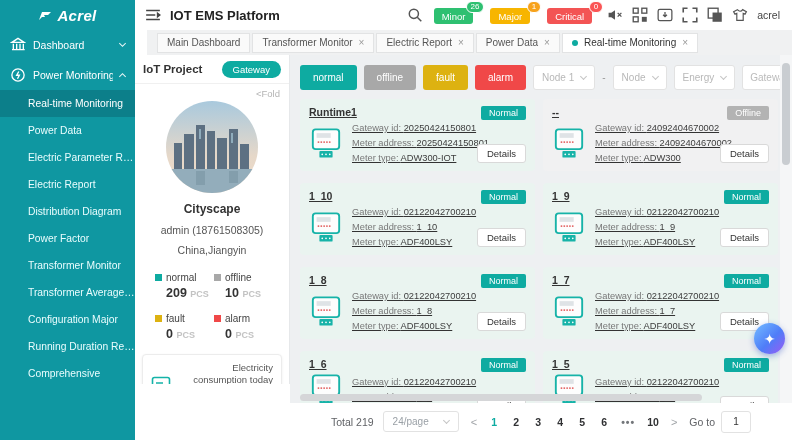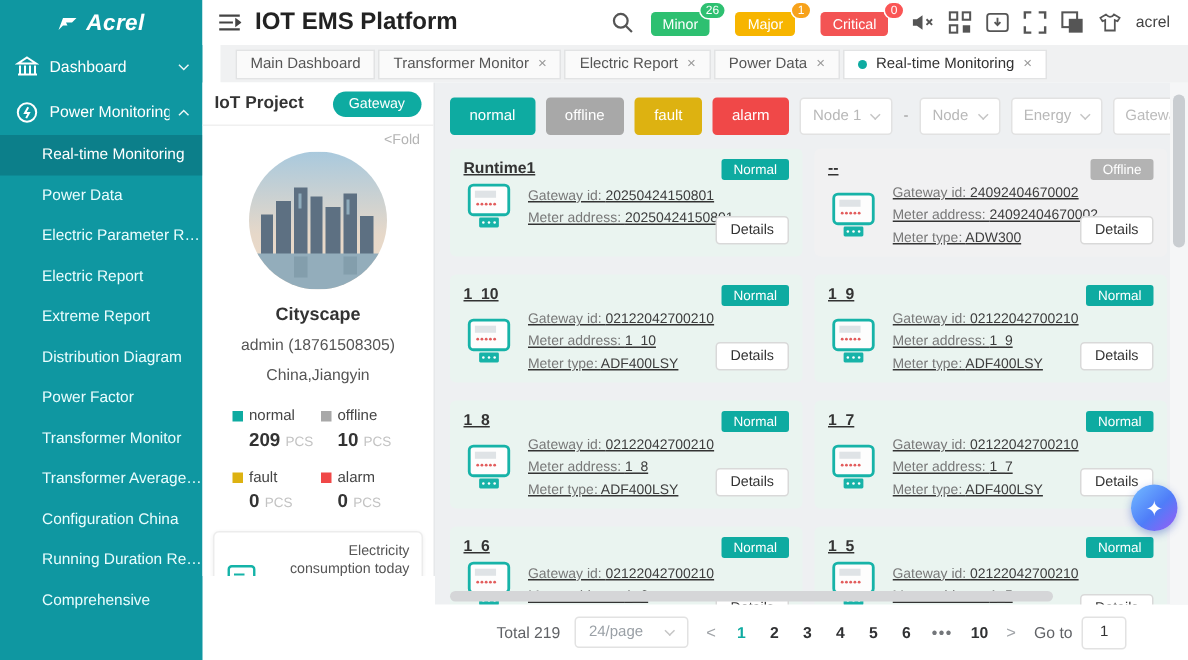--- a/index.html
+++ b/index.html
@@ -12,21 +12,21 @@
   .logo { height:30px; display:flex; align-items:center; justify-content:center; gap:4px; font-style:italic; font-weight:bold; font-size:15px; letter-spacing:.3px; }
   .nav-item { height:30px; display:flex; align-items:center; gap:7px; padding:0 10px; font-size:10.5px; cursor:pointer; }
   .nav-item .lbl { flex:1; white-space:nowrap; overflow:hidden; }
   .chev { display:inline-block; width:5px; height:5px; border-right:1.4px solid rgba(255,255,255,.9); border-bottom:1.4px solid rgba(255,255,255,.9); transform:rotate(45deg); margin-top:-3px; }
   .chev.up { transform:rotate(-135deg); margin-top:3px; }
   .sub-item { height:27px; line-height:27px; padding-left:28px; font-size:10.3px; color:#eafdfe; white-space:nowrap; overflow:hidden; text-overflow:ellipsis; cursor:pointer; }
   .sub-item.active { background:#0c7f8a; color:#fff; }
 
   
   .header { position:absolute; left:135px; top:0; width:657px; height:30px; background:#fff; display:flex; align-items:center; gap:9px; padding:0 12px 0 10px; }
-  .h-title { font-size:16px; font-weight:bold; color:#222; white-space:nowrap; }
+  .h-title { font-size:13px; font-weight:bold; color:#222; white-space:nowrap; }
   .h-spacer { flex:1; }
   .hicon { display:flex; align-items:center; justify-content:center; width:16px; height:16px; cursor:pointer; flex:0 0 auto; }
   .badges { display:flex; gap:17px; align-items:center; margin:0 6px 0 2px; }
   .badge-pill { position:relative; color:#fff; font-size:9.5px; padding:2.5px 8px; border-radius:3px; cursor:pointer; margin-top:2px; }
   .badge-sup { position:absolute; top:-7px; right:-11px; color:#fff; border:1px solid #fff; border-radius:8px; font-size:8px; line-height:10px; padding:0 4px; min-width:14px; text-align:center; }
   .h-user { font-size:10.5px; color:#444; }
 
   
   .tabbar { position:absolute; left:135px; top:30px; width:682px; height:25px; background:#f0f1f2; display:flex; align-items:center; gap:2px; padding:0 0 0 10px;margin-left:12px; }
   .tab { background:#fafafa; border:1px solid #e2e3e4; font-size:10px; color:#555; padding:3.5px 9px; display:flex; align-items:center; gap:6px; white-space:nowrap; cursor:pointer; }
@@ -41,21 +41,21 @@
   .switch-btn { background:#0eaba1; color:#fff; border:none; border-radius:10px; font-size:9.5px; padding:3px 11px; cursor:pointer; font-family:inherit; }
   .fold { text-align:right; color:#b4b4b4; font-size:9.5px; padding:4px 9px 0; cursor:pointer; }
   .avatar { width:92px; height:92px; border-radius:50%; margin:2px auto 0; overflow:hidden; }
   .avatar svg { display:block; }
   .pname { text-align:center; font-weight:bold; font-size:12px; margin-top:9px; color:#333; }
   .padmin, .ploc { text-align:center; font-size:10.5px; color:#555; margin-top:8px; }
   .stats { display:grid; grid-template-columns:1fr 1fr; padding:16px 16px 0 20px; row-gap:13px; }
   .s-label { font-size:10px; color:#444; display:flex; align-items:center; gap:4px; }
   .sq { width:7px; height:7px; display:inline-block; }
   .s-val { font-size:12.5px; font-weight:bold; margin-top:3px; padding-left:11px; color:#333; }
-  .s-unit { font-size:9px; color:#c3c3c3; font-weight:normal; }
+  .s-unit { font-size:9px; color:#c3c3c3; font-weight:bold; }
   .metrics { padding:13px 7px 0; display:flex; flex-direction:column; gap:8px; }
   .metric { border:1px solid #ececec; border-radius:4px; background:#fff; box-shadow:0 1px 3px rgba(0,0,0,.07); padding:7px 8px; display:flex; gap:8px; align-items:flex-end; min-height:44px; }
   .m-icon { flex:0 0 22px; display:flex; align-items:center; }
   .m-text { flex:1; text-align:right; }
   .m-label { font-size:9.5px; color:#555; line-height:1.3; }
   .m-val { font-size:11.5px; font-weight:bold; color:#10a093; margin-top:2px; }
 
   
   .main { position:absolute; left:290px; top:55px; width:502px; height:385px; background:#eef0f2; overflow:hidden; }
   .filters { display:flex; align-items:center; gap:7px; padding:10px 0 9px 10px; }
@@ -123,26 +123,25 @@
           <path d="M6.6 3.4L5 6.2h2L5.6 8.8" stroke="#fff" stroke-width="1" fill="none"></path>
         </svg>
       <span class="lbl">Power Monitoring</span>
       <span class="chev up"></span>
     </div>
     <nav>
         <div class="sub-item active">Real-time Monitoring</div>
         <div class="sub-item">Power Data</div>
         <div class="sub-item">Electric Parameter Report</div>
         <div class="sub-item">Electric Report</div>
-        <div class="sub-item">Extreme Report</div>
         <div class="sub-item">Distribution Diagram</div>
         <div class="sub-item">Power Factor</div>
         <div class="sub-item">Transformer Monitor</div>
         <div class="sub-item">Transformer Average Loa...</div>
-        <div class="sub-item">Configuration China</div>
+        <div class="sub-item">Configuration Major</div>
         <div class="sub-item">Running Duration Report</div>
         <div class="sub-item">Comprehensive</div>
       </nav>
   </aside>
 
   <header class="header">
     <svg class="hicon" width="14" height="12" viewBox="0 0 14 12">
         <path d="M1 2h12 M1 6h8 M1 10h12 M11 4.5L13 6l-2 1.5z" stroke="#444" stroke-width="1.3" fill="#444"></path>
       </svg>
     <span class="h-title">IOT EMS Platform</span>
@@ -352,20 +351,21 @@
                 <g fill="#fff">
                   <circle cx="13" cy="28.5" r=".9"></circle>
                   <circle cx="17" cy="28.5" r=".9"></circle>
                   <circle cx="21" cy="28.5" r=".9"></circle>
                 </g>
               </svg>
             </div>
             <div class="c-fields">
               <div class="c-row"><span class="c-lb">Gateway id: </span><span class="c-vl">20250424150801</span></div>
               <div class="c-row"><span class="c-lb">Meter address: </span><span class="c-vl">20250424150801</span></div>
+              <div class="c-row"><span class="c-lb">Meter type: </span><span class="c-vl">ADW300-IOT</span></div>
             </div>
           </div>
           <button class="c-details">Details</button>
         </div>
         <div class="card offline">
           <div class="c-title">--</div>
           <span class="c-status" style="background: rgb(179, 179, 179);">Offline</span>
           <div class="c-body">
             <div class="c-icon">
               <svg width="32" height="33" viewBox="0 0 34 34">

